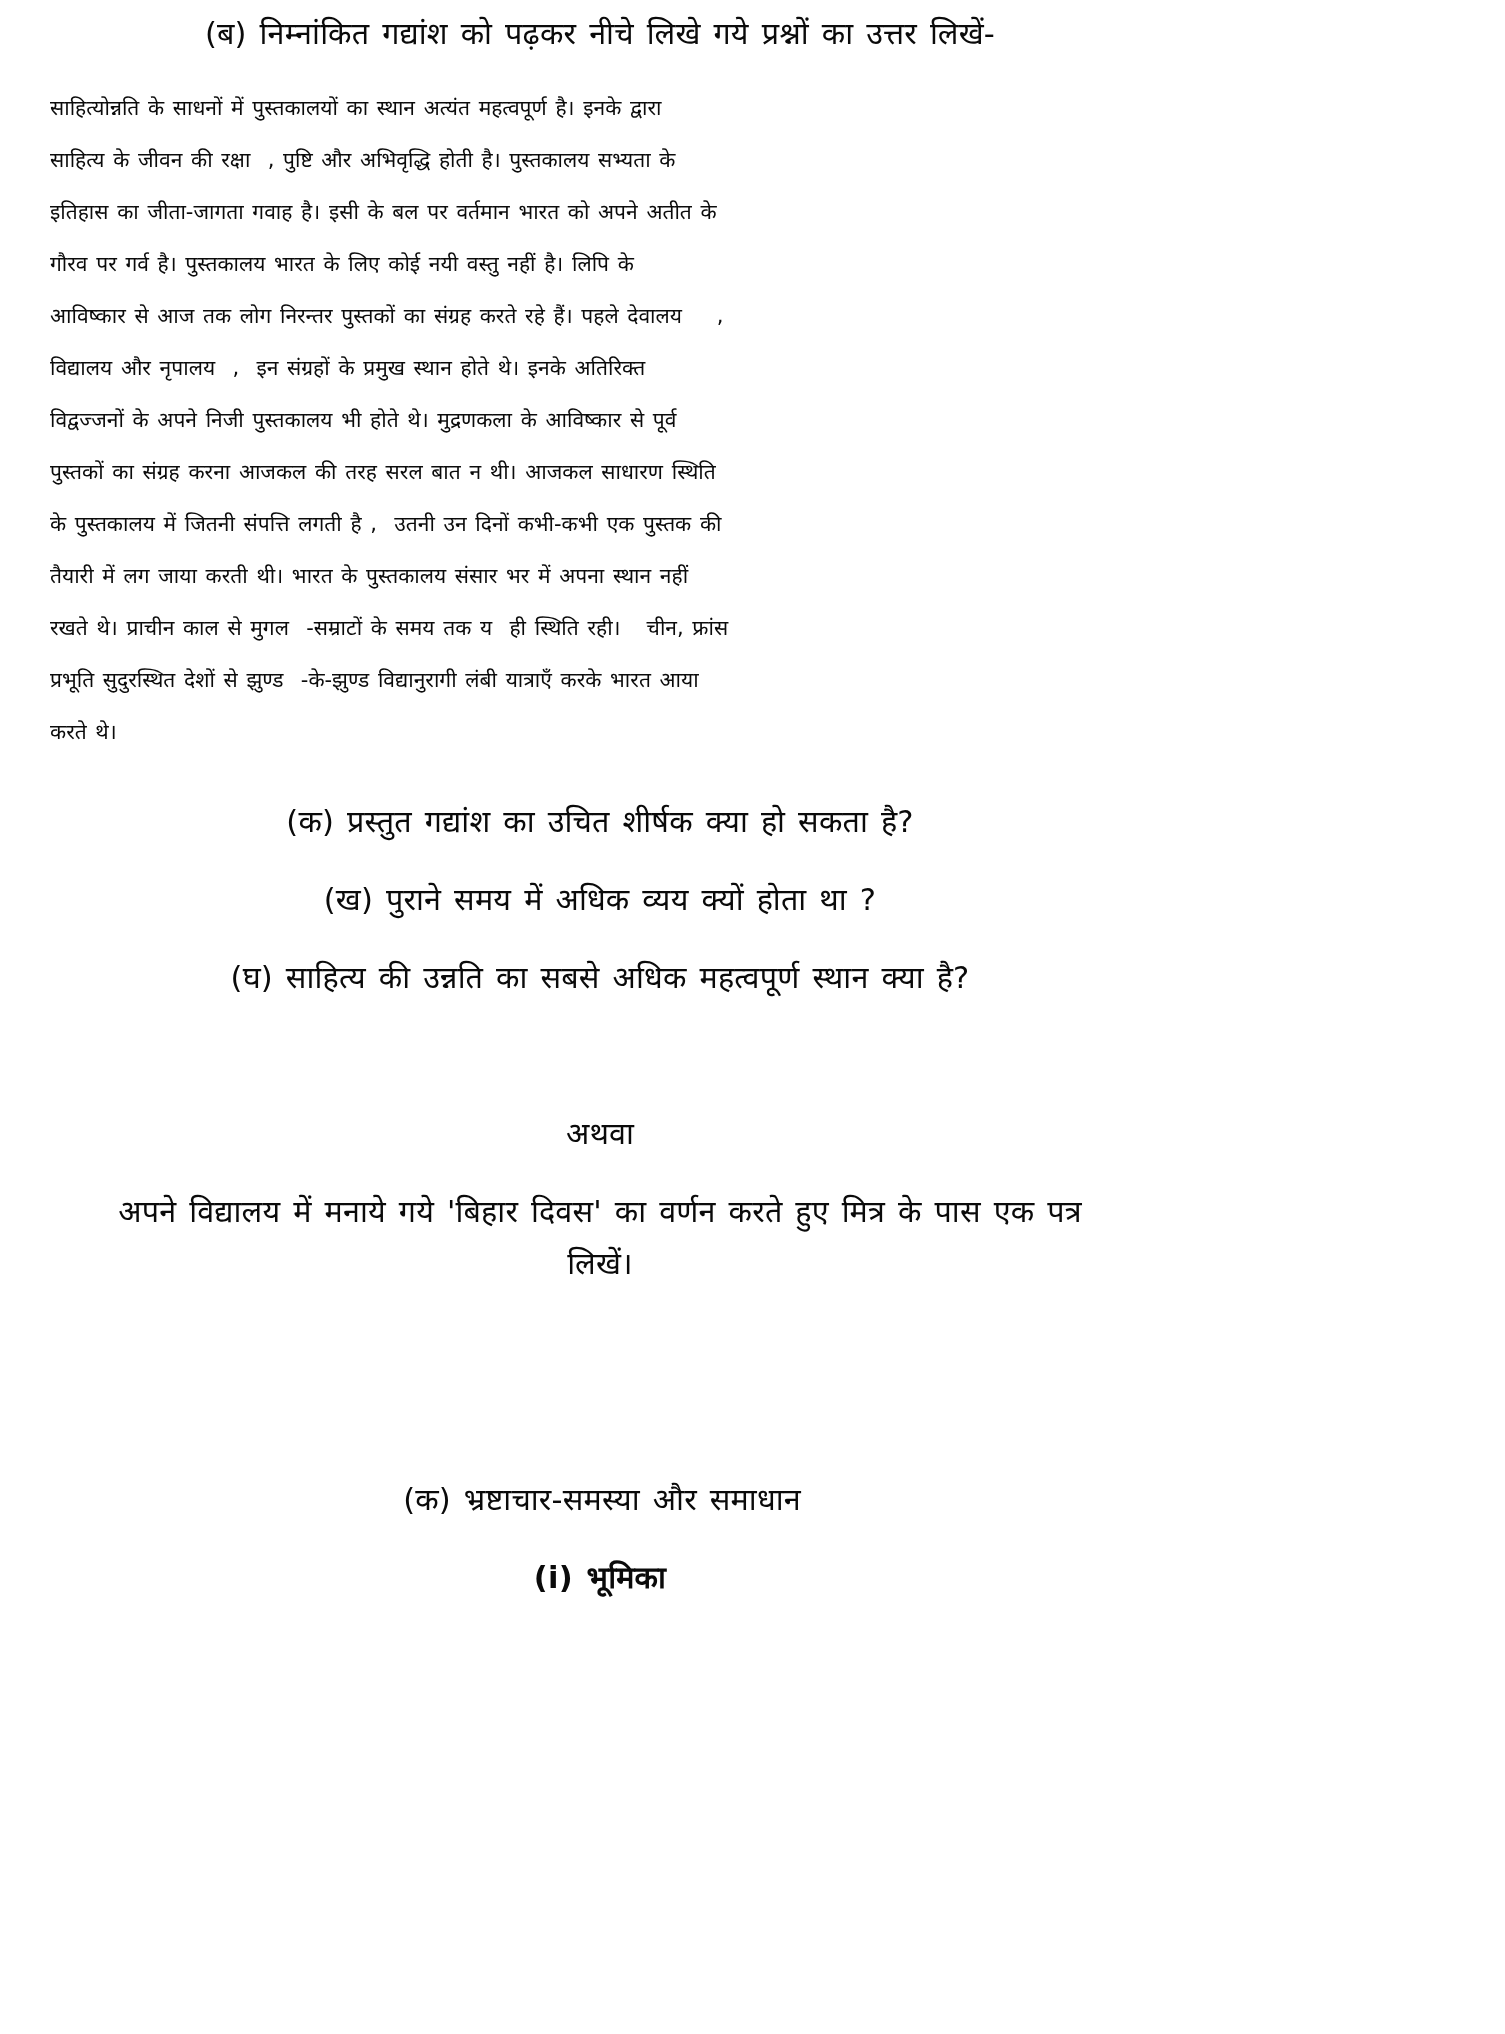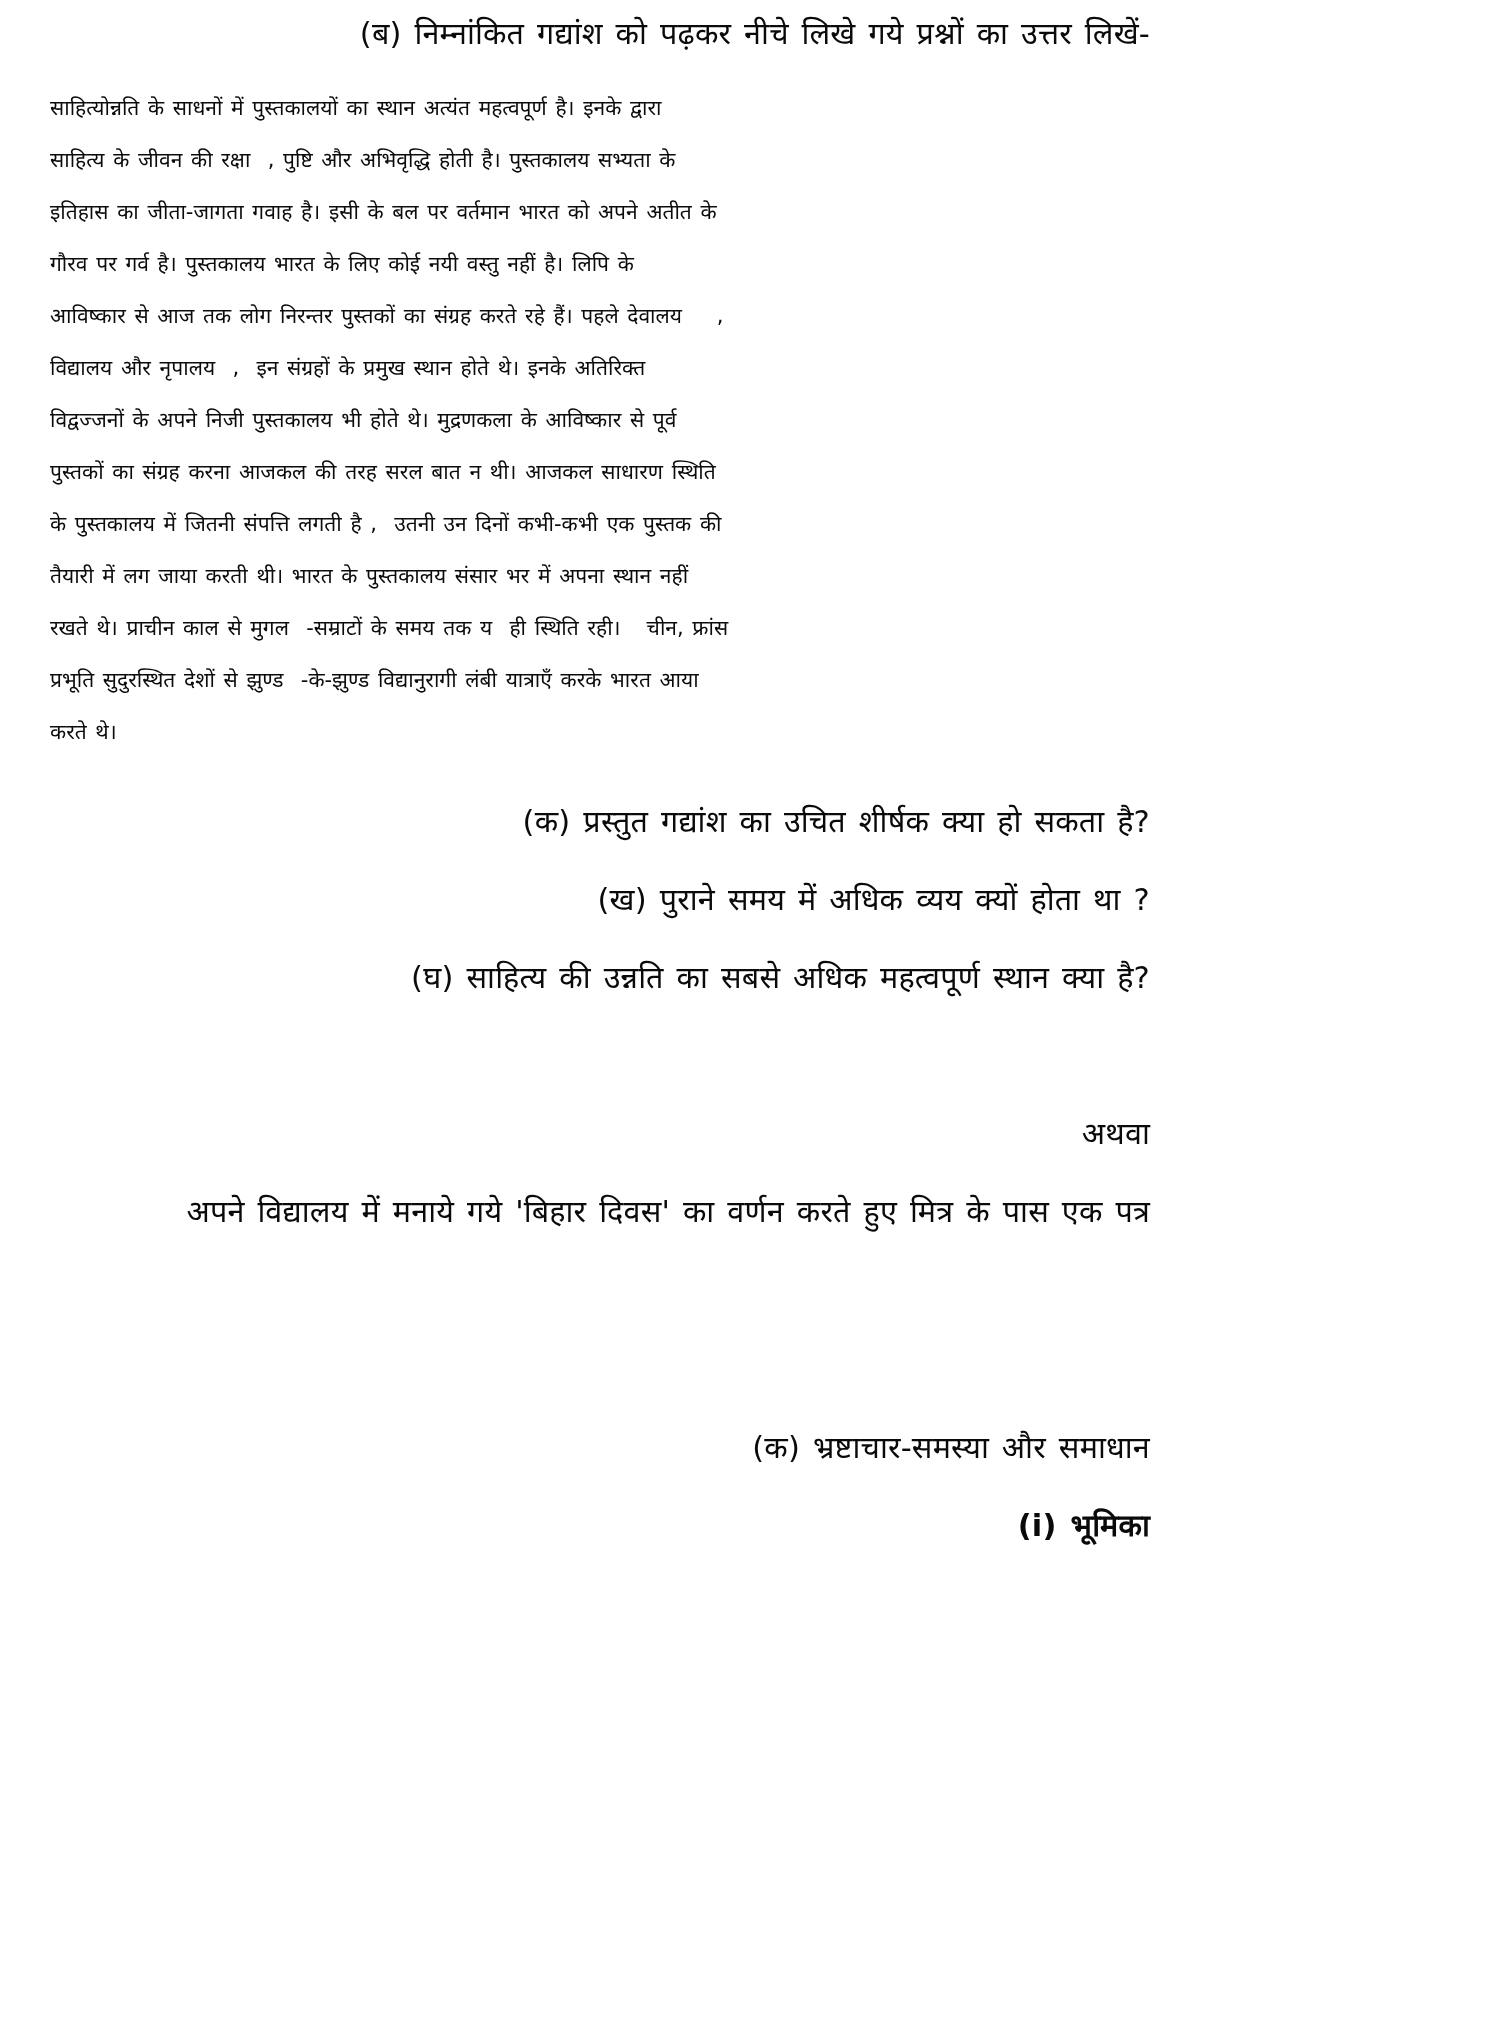--- a/index.html
+++ b/index.html
@@ -30,21 +30,21 @@
     padding: 0 355px 0 50px; 
   }
 
   
   .blk {
     font-size: 30.5px;
     line-height: 52px;
     letter-spacing: 0.2px;
     word-spacing: 3px;
     color: #0a0a0a;
-    text-align: right;
+    text-align: center;
     white-space: pre-wrap;
   }
 
   
   .passage {
     font-size: 21px;
     line-height: 52px;
     text-align: justify;
     text-justify: inter-word;
     word-spacing: 2px;
@@ -128,20 +128,21 @@
 
     <div class="blk q-item">(घ) साहित्य की उन्नति का सबसे अधिक महत्वपूर्ण स्थान क्या है?</div>
 
     <div class="gap-lg"></div>
 
 
     <div class="blk alt">अथवा</div>
 
     <div class="two-line">
       <div class="blk">अपने विद्यालय में मनाये गये 'बिहार दिवस' का वर्णन करते हुए मित्र के पास एक पत्र</div>
+      <div class="blk">लिखें।</div>
     </div>
 
     <div class="gap-lg"></div>
     <div class="gap-md"></div>
 
     <div class="two-line">
     </div>
 
     <div class="gap-sm"></div>
 

